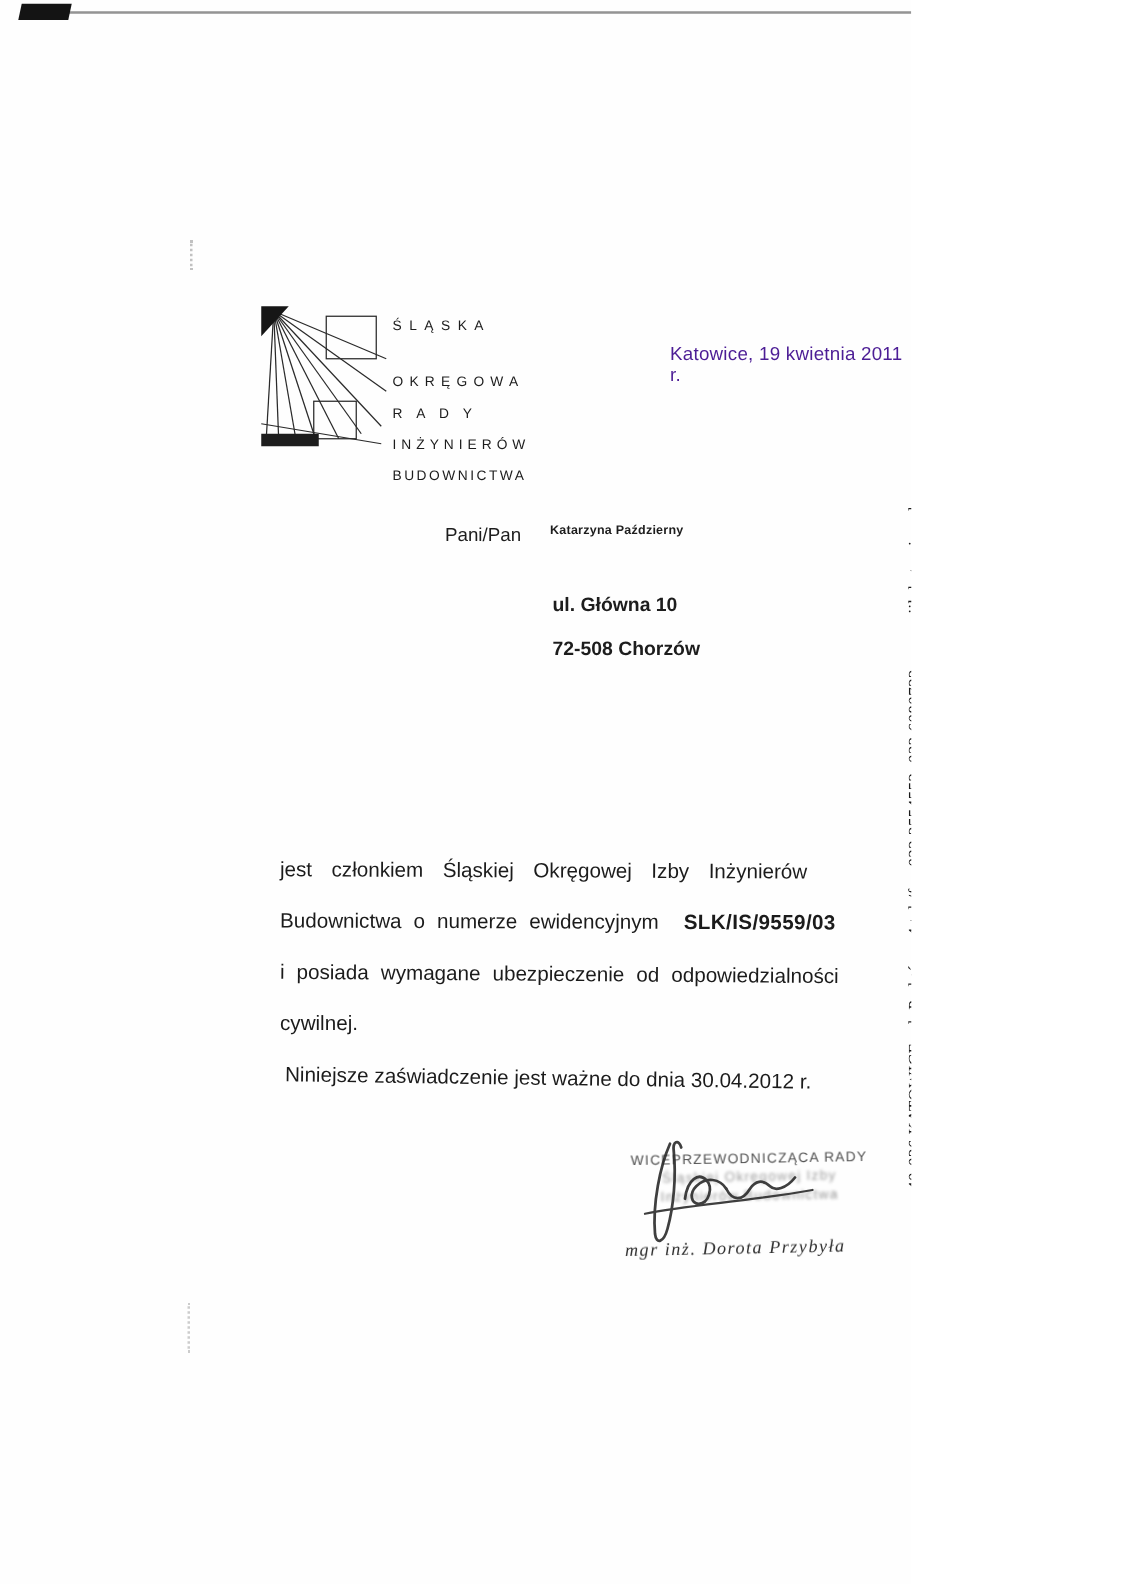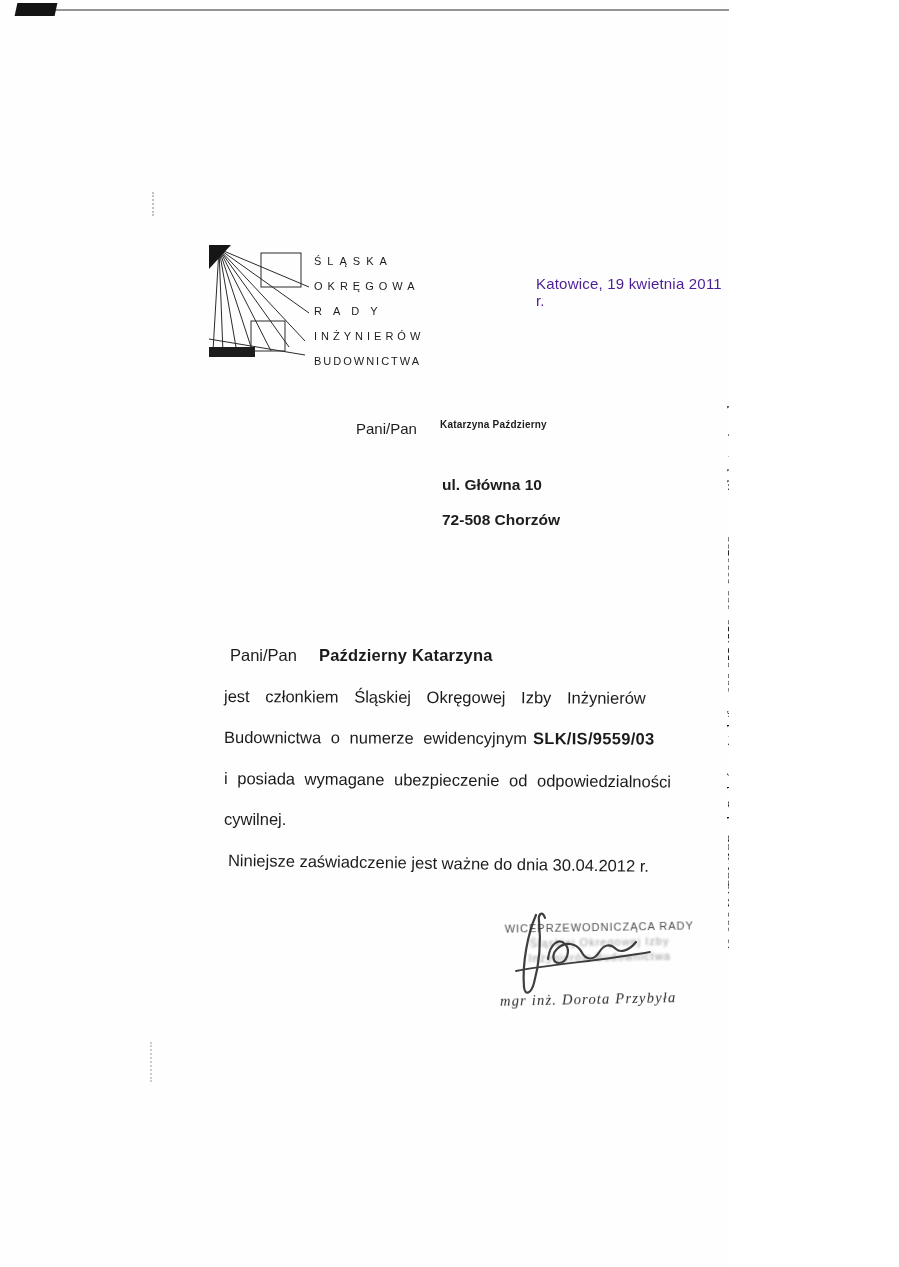--- a/index.html
+++ b/index.html
@@ -13,21 +13,21 @@
   }
   
   .scan-top-line{position:absolute;top:9px;left:52px;right:0;height:2px;background:#5a5a5a;opacity:.65;}
   .scan-corner-blob{position:absolute;top:3px;left:16px;width:40px;height:13px;background:#141414;transform:skewX(-12deg);}
   .scan-mark-a{position:absolute;left:152px;top:192px;width:2px;height:24px;border-left:2px dotted #9a9a9a;opacity:.6;}
   .scan-mark-b{position:absolute;left:150px;top:1042px;width:2px;height:40px;border-left:2px dotted #a5a5a5;opacity:.55;}
   
   .logo-graphic{position:absolute;left:205px;top:243px;width:105px;height:118px;}
   .logo-text{position:absolute;left:314px;top:249px;font-size:11px;color:#1c1c1c;line-height:25px;font-weight:400;}
   .logo-text .ls-a{letter-spacing:6px;}
-  .logo-text .ls-b{letter-spacing:5px;}
+  .logo-text .ls-b{letter-spacing:5px;margin-top:20px;}
   .logo-text .ls-c{letter-spacing:11px;}
   .logo-text .ls-d{letter-spacing:4px;}
   .logo-text .ls-e{letter-spacing:2px;}
   .logo-text div{white-space:nowrap;}
   
   .date-line{position:absolute;left:536px;top:275px;font-size:15px;color:#4c1d95;letter-spacing:.2px;}
   
   .side-text{
     position:absolute;left:724px;top:366px;height:586px;width:24px;
     writing-mode:vertical-rl;transform:rotate(180deg);
@@ -41,21 +41,21 @@
   .recip-city{position:absolute;left:442px;top:511px;font-size:15.5px;font-weight:bold;}
   
   .doc-title{position:absolute;left:224px;top:586px;width:510px;text-align:center;
     font-size:21px;letter-spacing:1.5px;color:#151515;}
   
   .body-line{position:absolute;left:224px;font-size:16.5px;color:#1b1b1b;transform-origin:left center;white-space:nowrap;}
   .bl1{top:646px;left:230px;}
   .bl1 .bold{font-weight:bold;margin-left:22px;letter-spacing:.2px;}
   .bl2{top:687px;word-spacing:11px;transform:rotate(.25deg);}
   .bl3{top:728px;word-spacing:5px;transform:rotate(.2deg);}
-  .bl3 .bold{font-weight:bold;margin-left:6px;letter-spacing:.3px;}
+  .bl3 .bold{font-weight:bold;margin-left:20px;letter-spacing:.3px;}
   .bl4{top:769px;word-spacing:5px;transform:rotate(.45deg);}
   .bl5{top:810px;}
   .bl6{top:851px;left:228px;transform:rotate(.8deg);}
   
   .stamp{position:absolute;left:492px;top:920px;width:215px;text-align:center;
     font-size:11px;letter-spacing:1px;color:#3c3c3c;transform:rotate(-1deg);line-height:15px;}
   .stamp .st1{filter:blur(.5px);opacity:.9;white-space:nowrap;}
   .stamp .st2{filter:blur(1.3px);opacity:.5;}
   .stamp .st3{filter:blur(1.1px);opacity:.55;}
   .signature-svg{position:absolute;left:478px;top:903px;width:205px;height:98px;}
@@ -103,23 +103,20 @@
   <div class="date-line">Katowice, 19 kwietnia 2011 r.</div>
 
   <div class="side-text">40-026 KATOWICE, ul. Podgórna 4 tel./fax 032 2554552, 032 6080722 www.oiib.katowice.pl</div>
 
   <div class="recip-label">Pani/Pan</div>
   <div class="recip-name">Katarzyna Październy</div>
   <div class="recip-street">ul. Główna 10</div>
   <div class="recip-city">72-508 Chorzów</div>
 
 
-  <div class="body-line bl1">
-    <span>Pani/Pan</span><span class="bold">Październy Katarzyna</span>
-  </div>
   <div class="body-line bl2">jest członkiem Śląskiej Okręgowej Izby Inżynierów</div>
   <div class="body-line bl3">
     <span>Budownictwa o numerze ewidencyjnym</span><span class="bold">SLK/IS/9559/03</span>
   </div>
   <div class="body-line bl4">i posiada wymagane ubezpieczenie od odpowiedzialności</div>
   <div class="body-line bl5">cywilnej.</div>
   <div class="body-line bl6">Niniejsze zaświadczenie jest ważne do dnia 30.04.2012 r.</div>
 
   <div class="stamp">
     <div class="st1">WICEPRZEWODNICZĄCA RADY</div>

